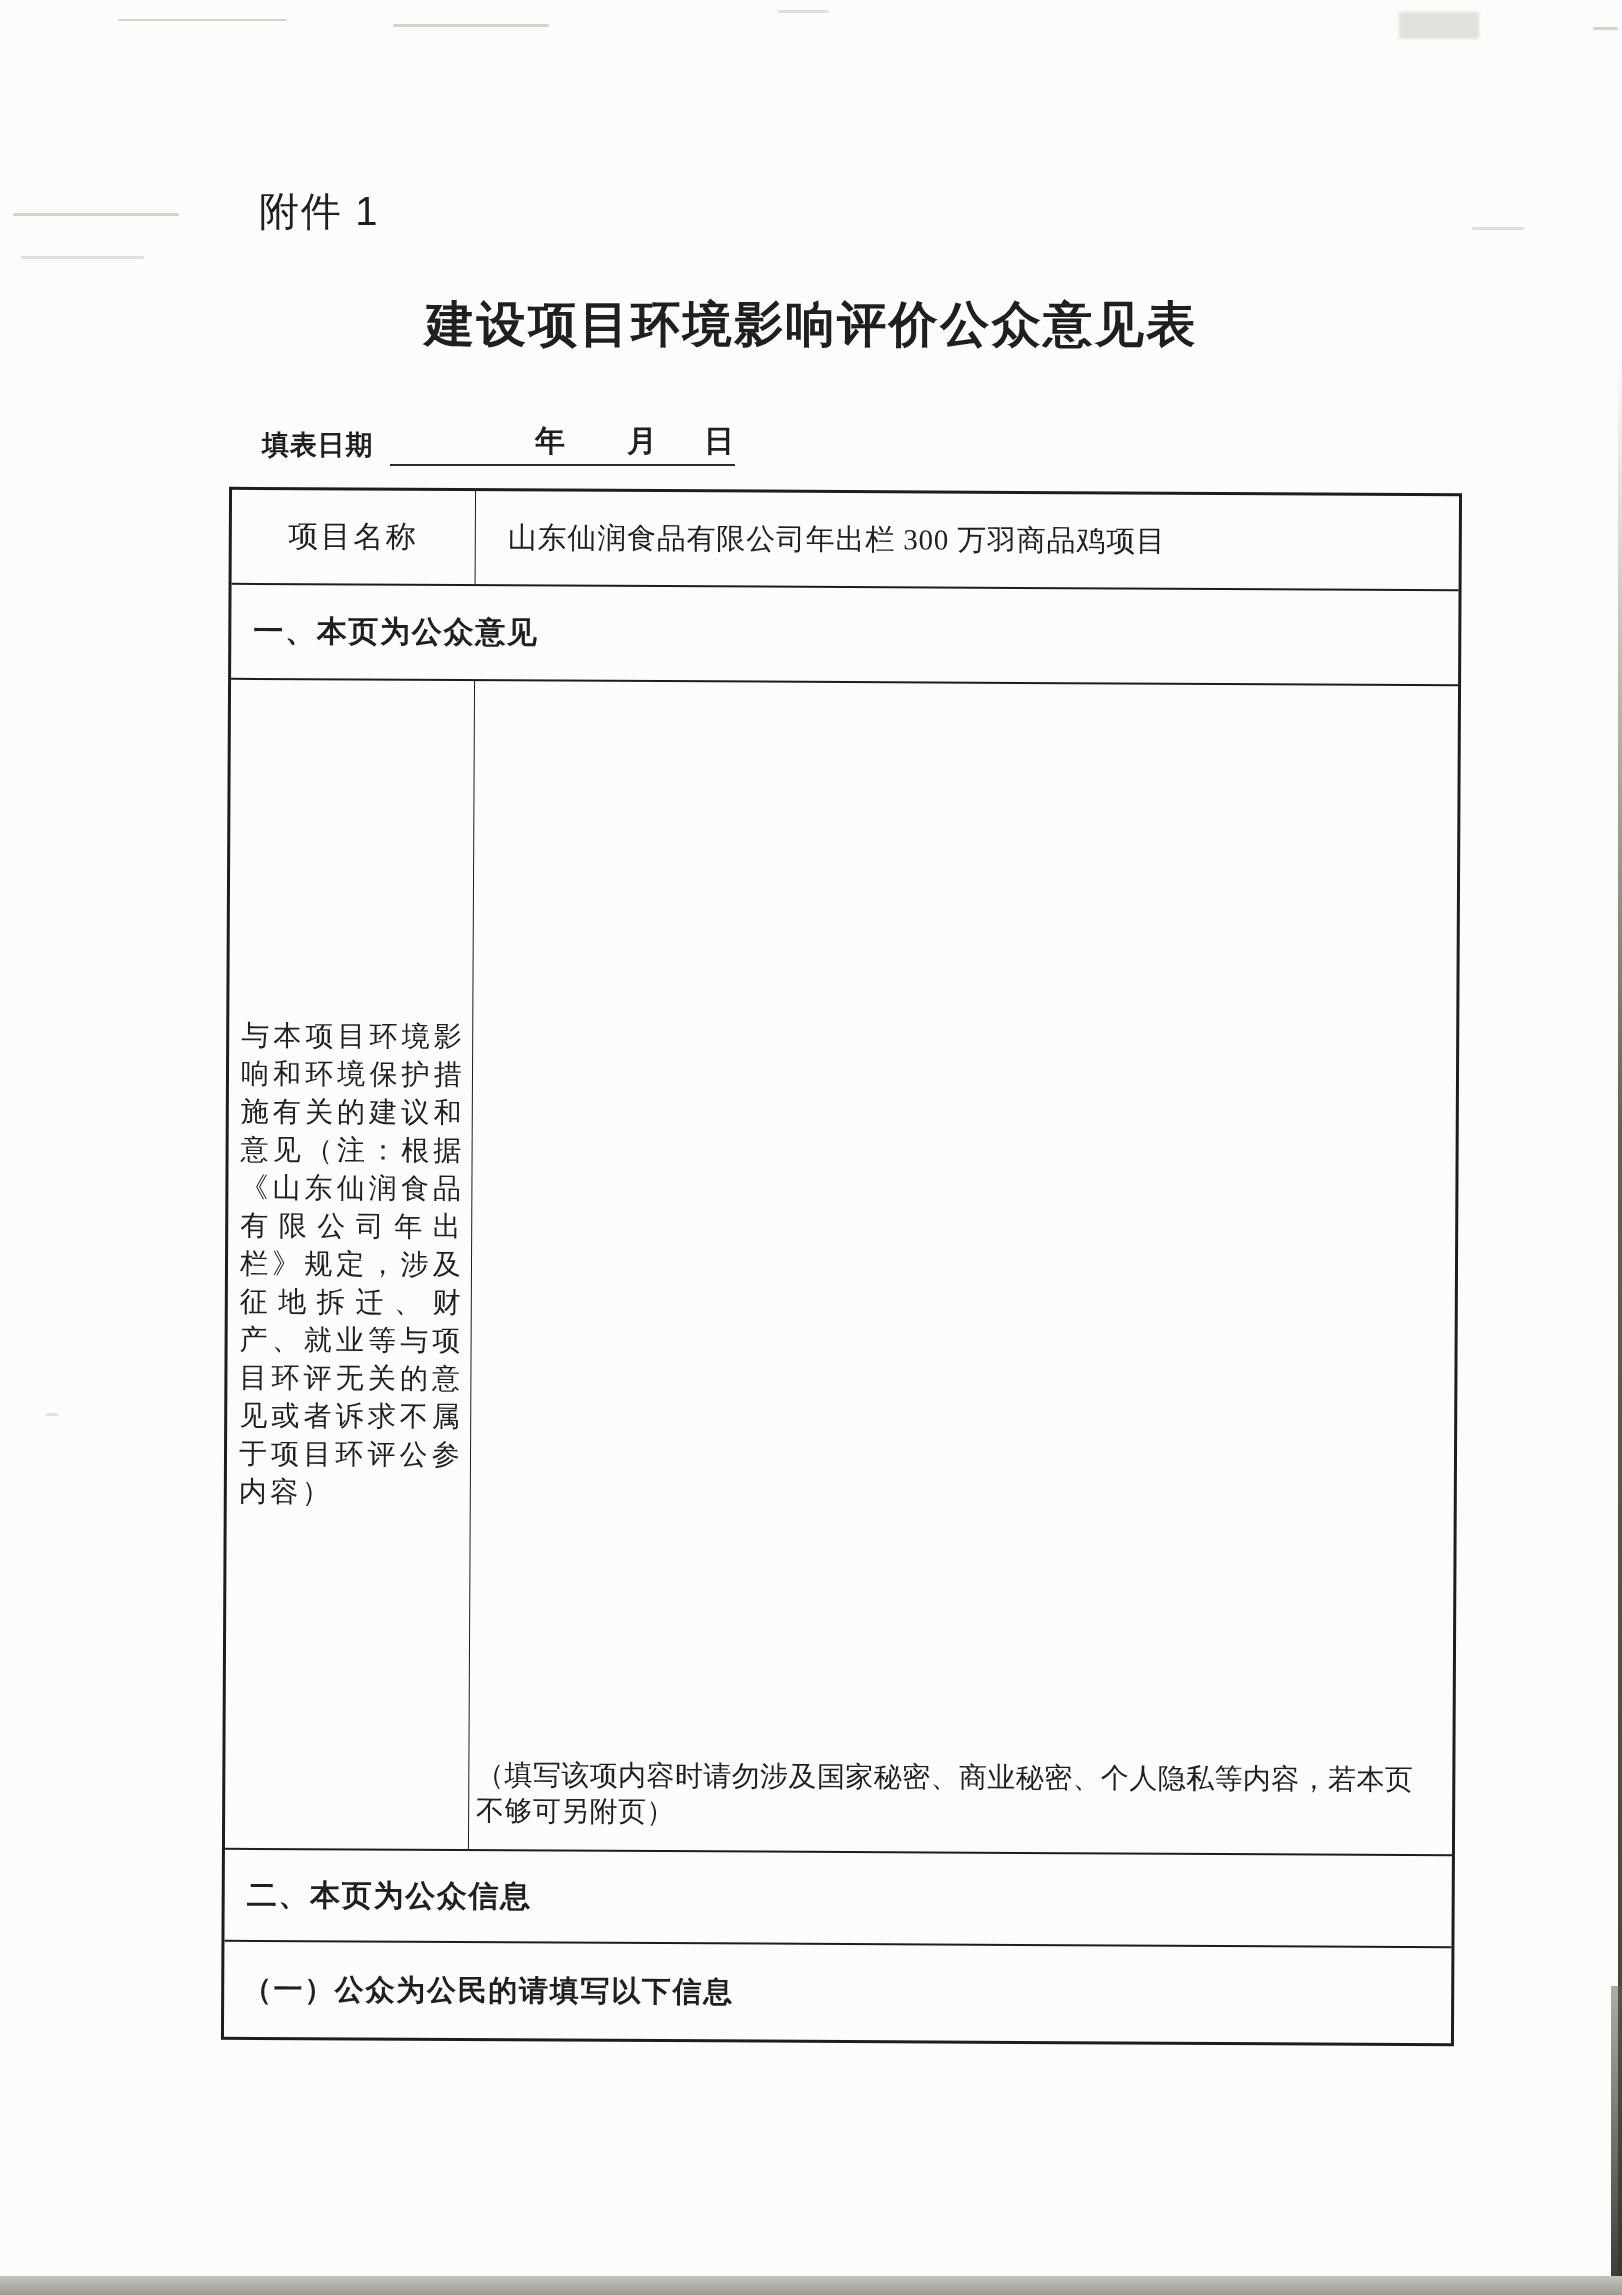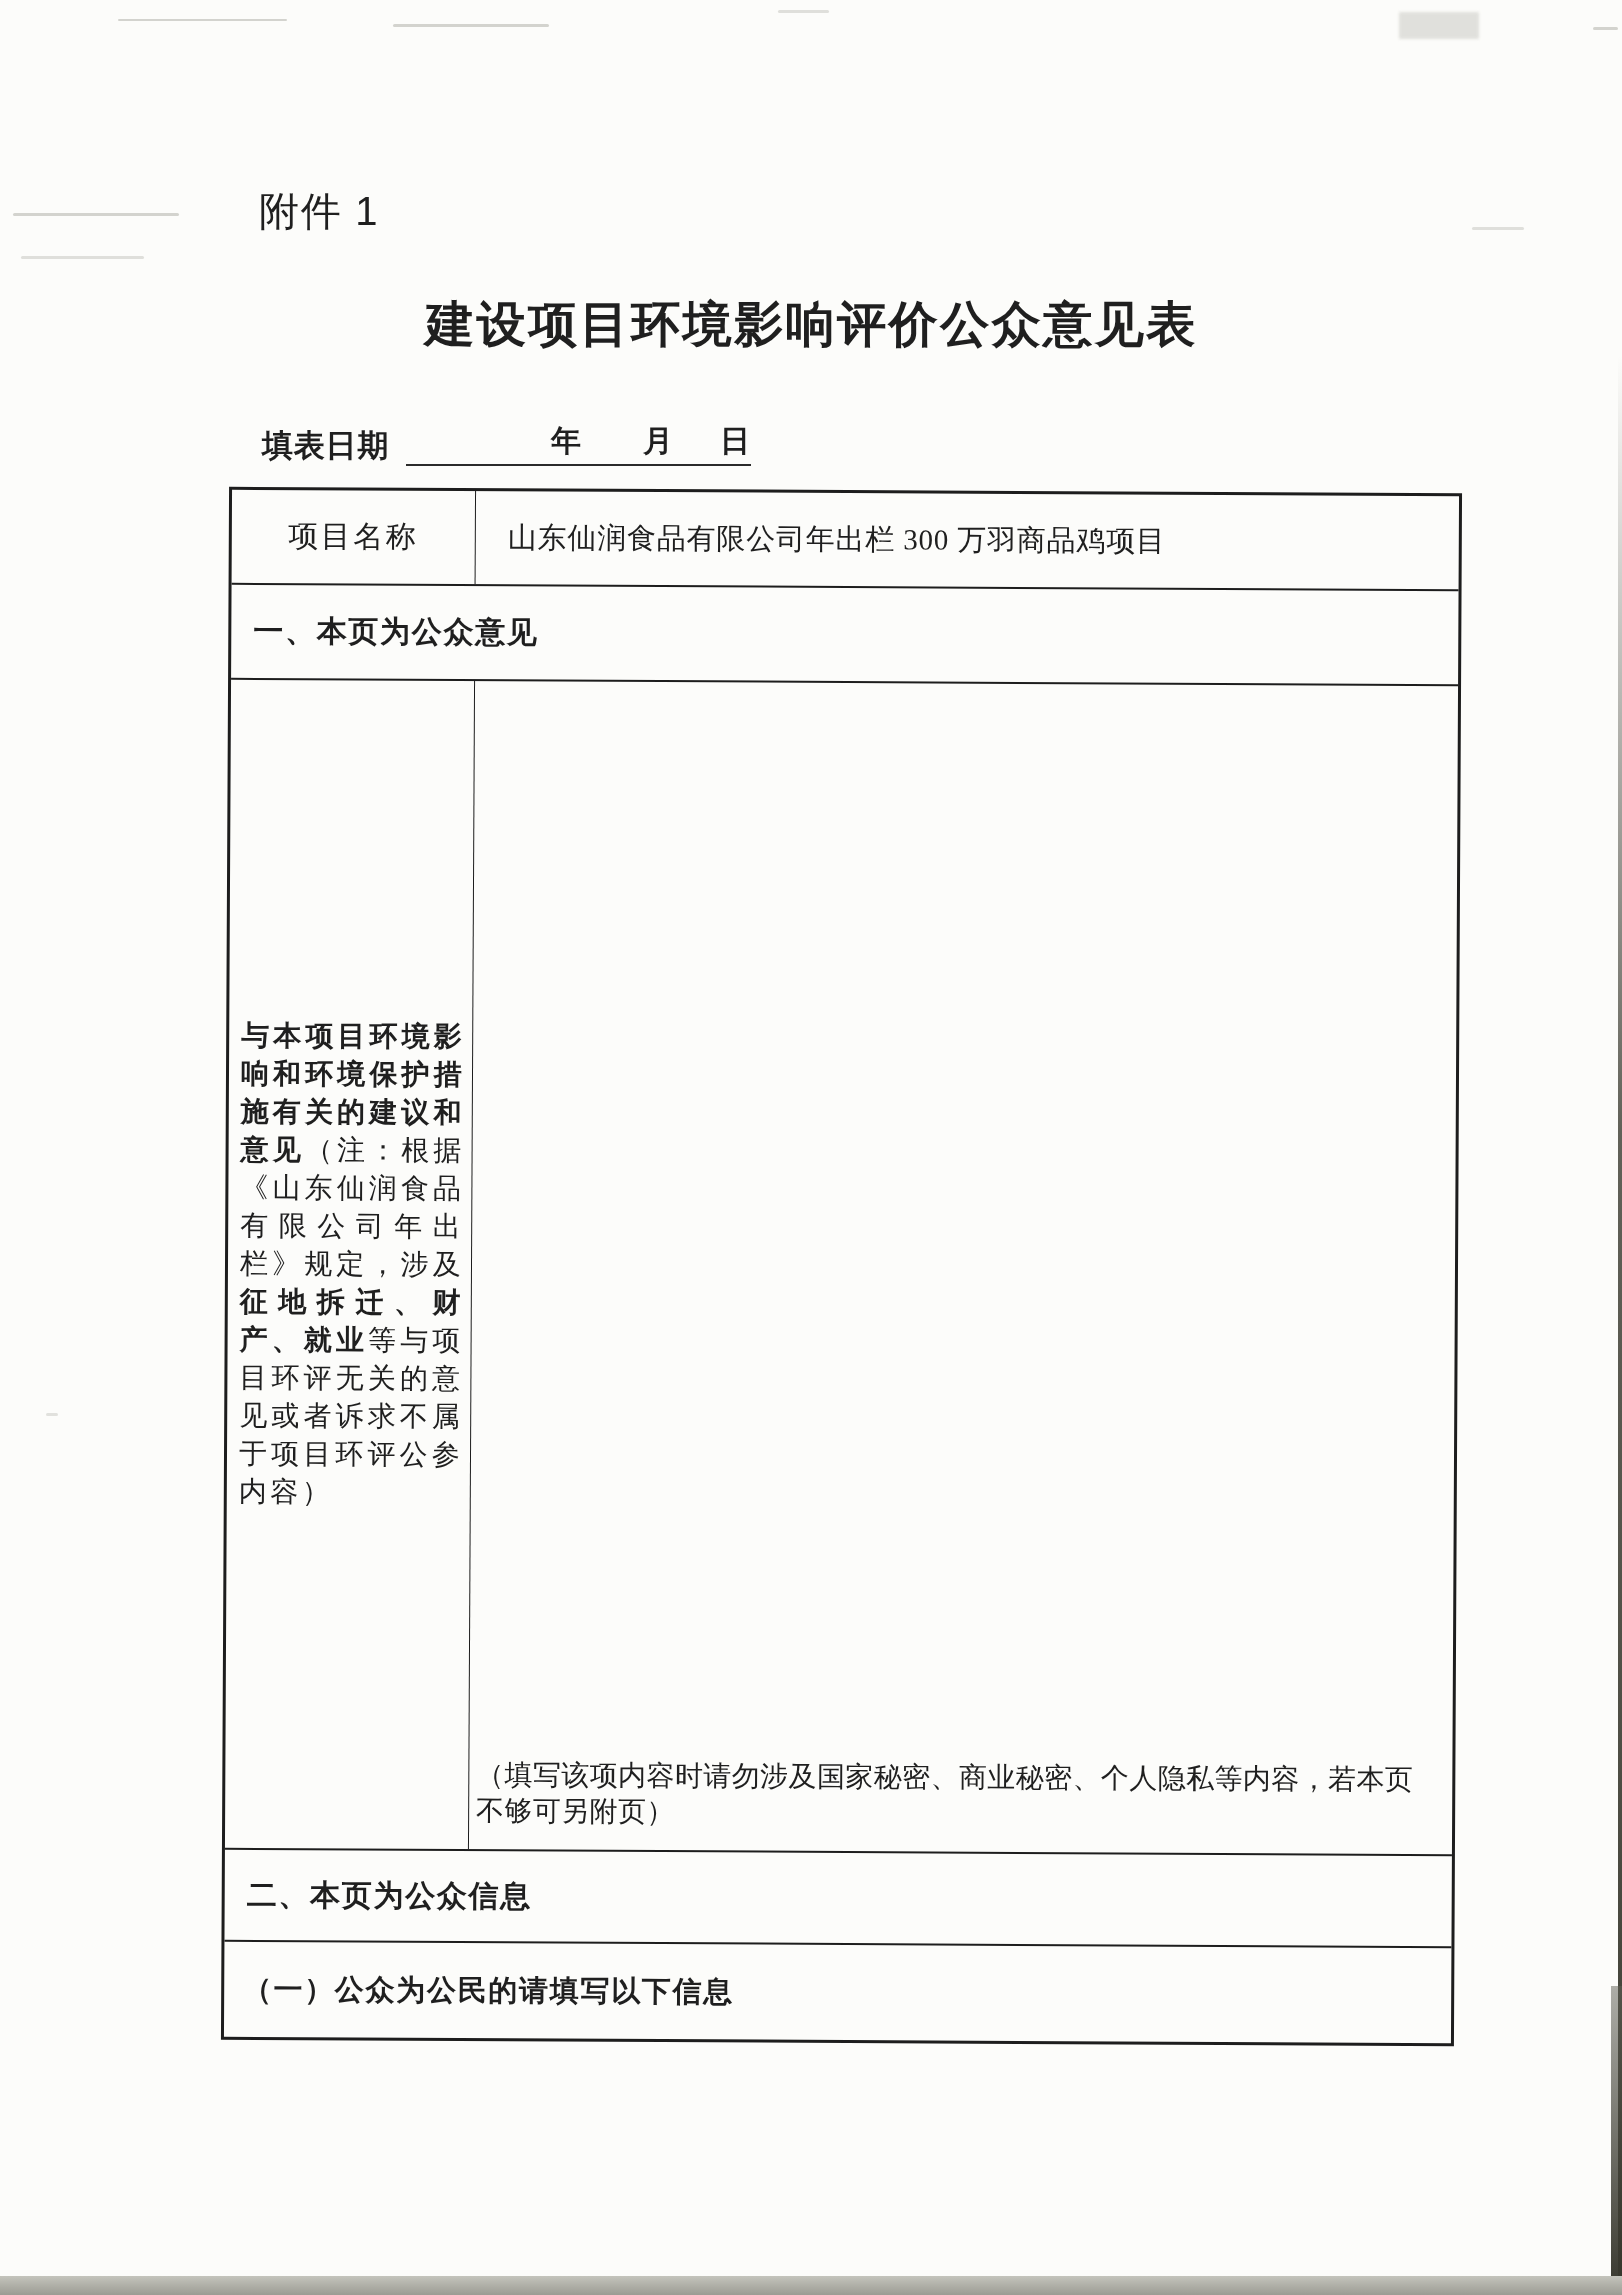--- a/index.html
+++ b/index.html
@@ -35,21 +35,21 @@
     font-size:40px;letter-spacing:1.7px;
   }
   .doc-title{
     position:absolute;left:0;right:0;top:292px;text-align:center;
     font-family:"Liberation Sans","DejaVu Sans",sans-serif;
     font-weight:bold;font-size:49px;letter-spacing:2.5px;
   }
   .date-line{position:absolute;left:262px;top:423px;height:44px;white-space:nowrap;}
   .date-label{
     display:inline-block;vertical-align:bottom;
-    font-weight:bold;font-size:31px;letter-spacing:0.8px;line-height:41px;
+    font-weight:bold;font-size:27px;letter-spacing:0.8px;line-height:41px;
   }
   .date-blank{
     display:inline-block;vertical-align:bottom;position:relative;
     width:345px;height:41px;margin-left:13.5px;
     border-bottom:2.5px solid #2b2b2b;
   }
   .date-blank span{
     position:absolute;bottom:1.7px;font-size:30px;font-weight:bold;
   }
   .date-y{left:145px;} .date-m{left:237px;} .date-d{left:314px;}
@@ -82,21 +82,21 @@
   .row-opinion{height:1168px;}
   .opinion-label-cell{
     width:243px;flex:0 0 auto;border-right:1.7px solid #1d1d1d;
     display:flex;flex-direction:column;justify-content:center;
   }
   .opinion-label-text{
     margin:0;padding:0 6.8px 0 12px;
     font-size:28px;line-height:38px;letter-spacing:3.5px;
     text-align:justify;text-justify:inter-character;
   }
-  .hei{font-family:"Liberation Sans","DejaVu Sans",sans-serif;font-weight:bold;}
+  .hei{font-family:"Liberation Sans","DejaVu Sans",sans-serif;font-weight:normal;}
   .opinion-content-cell{position:relative;}
   .opinion-note{
     position:absolute;left:6.8px;right:17px;bottom:20px;
     font-size:28px;line-height:36px;letter-spacing:0.4px;
   }
 
   .row-sub{height:95px;align-items:center;}
 </style>
 </head>
 <body>

